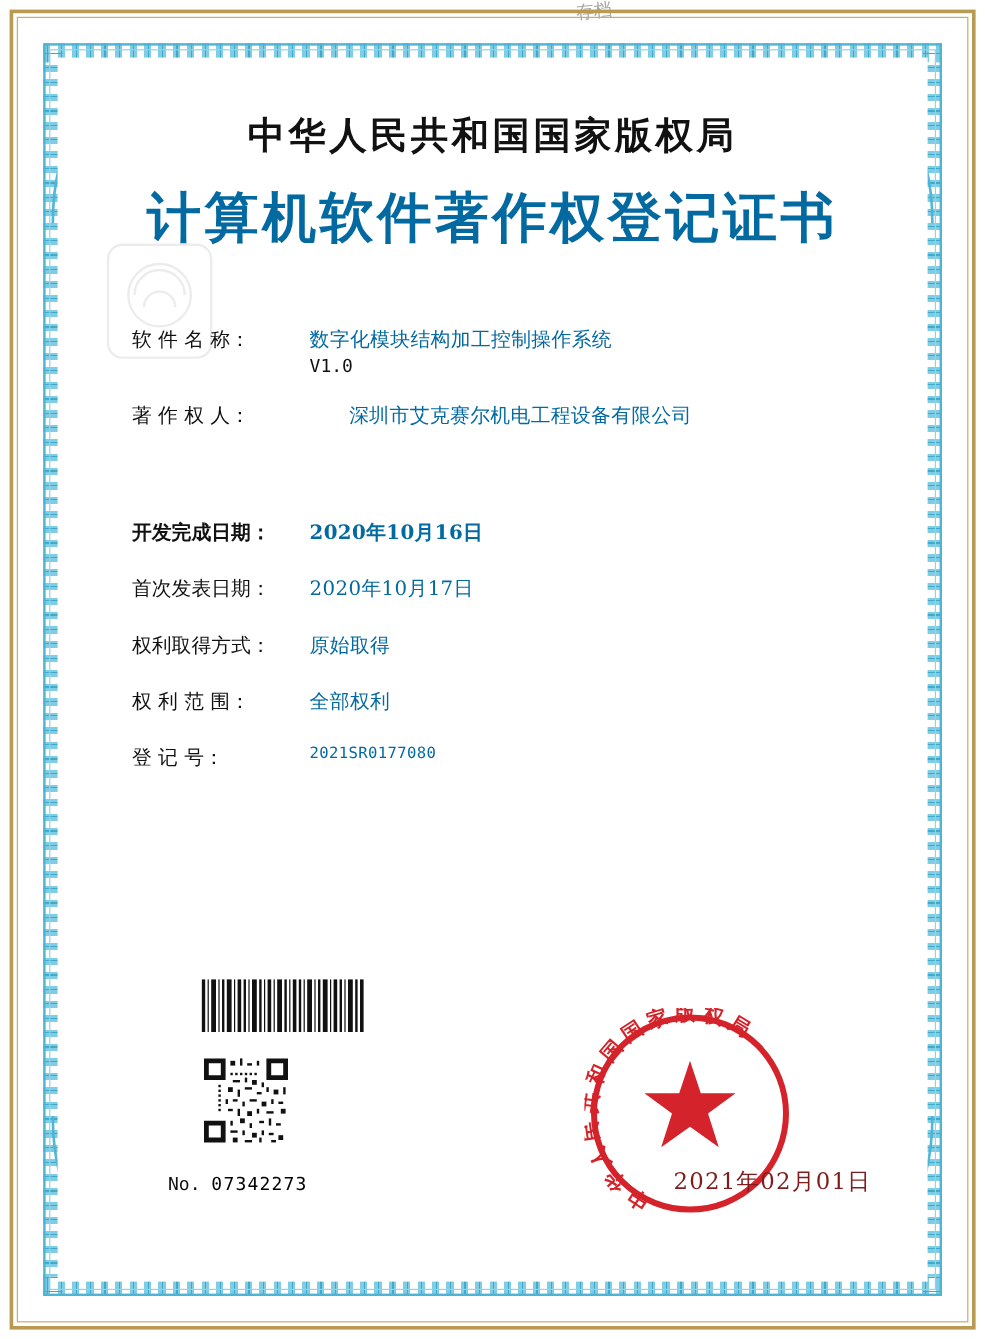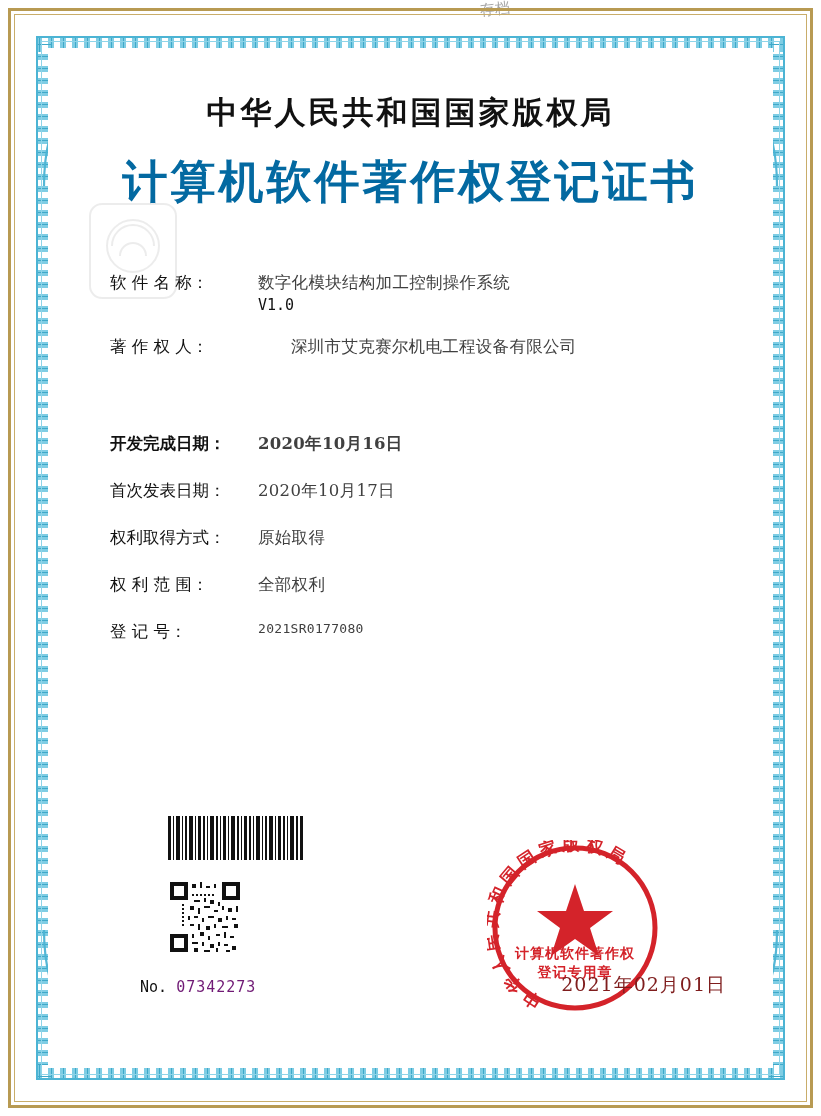--- a/index.html
+++ b/index.html
@@ -154,21 +154,21 @@
     font-family: "DejaVu Serif", serif;
     font-size: 16.5px;
     color: #111;
     width: 148px;
     flex: 0 0 148px;
     white-space: pre;
   }
   .row .value {
     font-family: "DejaVu Serif", serif;
     font-size: 16.5px;
-    color: #404040;
+    color: #0369a1;
     letter-spacing: .3px;
   }
   .row .value.mono {
     font-family: "DejaVu Sans Mono", monospace;
     font-size: 13px;
     text-align: right;
   }
   .sub-value {
     font-family: "DejaVu Sans Mono", monospace;
     font-size: 15px;
@@ -208,21 +208,21 @@
     left: 168px; top: 880px;
     width: 74px; height: 74px;
   }
   .serial {
     position: absolute;
     left: 140px; top: 978px;
     font-family: "DejaVu Sans Mono", monospace;
     font-size: 15px;
     color: #111;
   }
-  .serial .num { color: #701a75; letter-spacing: 1px; }
+  .serial .num { color: #000000; letter-spacing: 1px; }
 
   
   .seal {
     position: absolute;
     left: 487px; top: 840px;
     width: 176px; height: 176px;
   }
   .seal-text-top, .seal-lines {
     position: absolute;
     color: #d4232a;
@@ -548,21 +548,17 @@
       <defs>
         <path id="ringpath" d="M88,166 a78,78 0 1 1 0.1,0"></path>
       </defs>
       <circle cx="88" cy="88" r="80" fill="none" stroke="#d4232a" stroke-width="5"></circle>
       <text font-family="DejaVu Serif, serif" font-size="17" font-weight="bold" fill="#d4232a" letter-spacing="5">
         <textPath href="#ringpath" startOffset="7%">中华人民共和国国家版权局</textPath>
       </text>
 
       <polygon points="88,44 97,71 126,71 103,88 112,116 88,99 64,116 73,88 50,71 79,71" fill="#d4232a"></polygon>
     </svg>
-    <div class="seal-lines">
-      <div>计算机软件著作权</div>
-      <div>登记专用章</div>
-    </div>
   </div>
 
   <div class="date">2021年02月01日</div>
 
 </div>
 
 </body></html>

